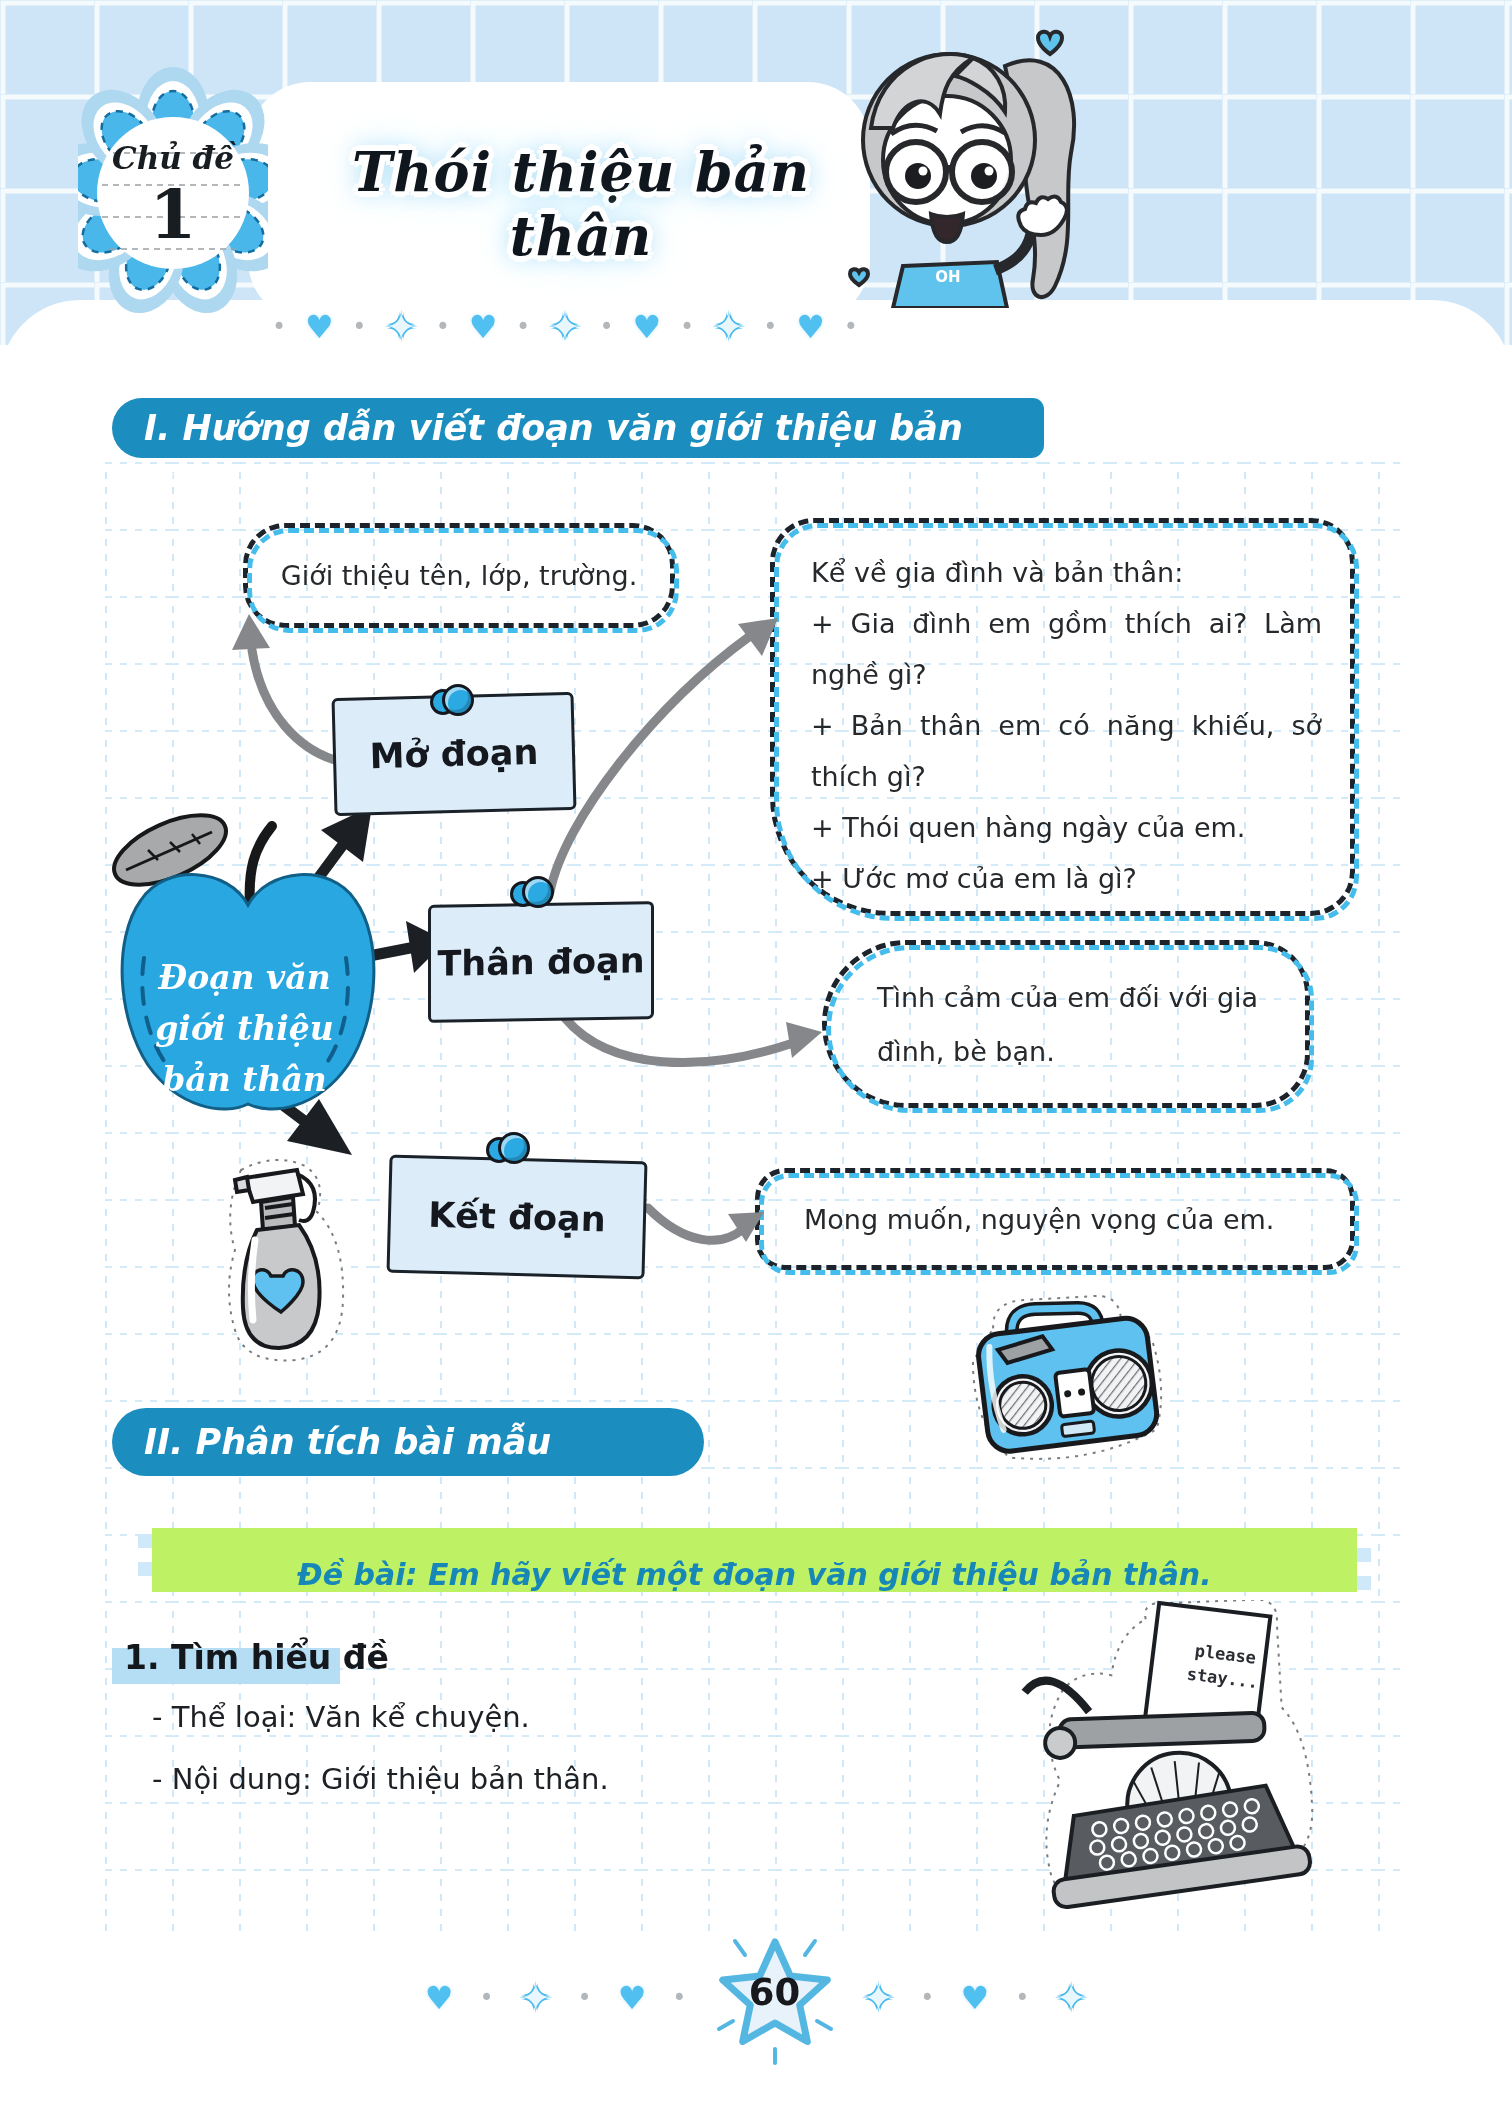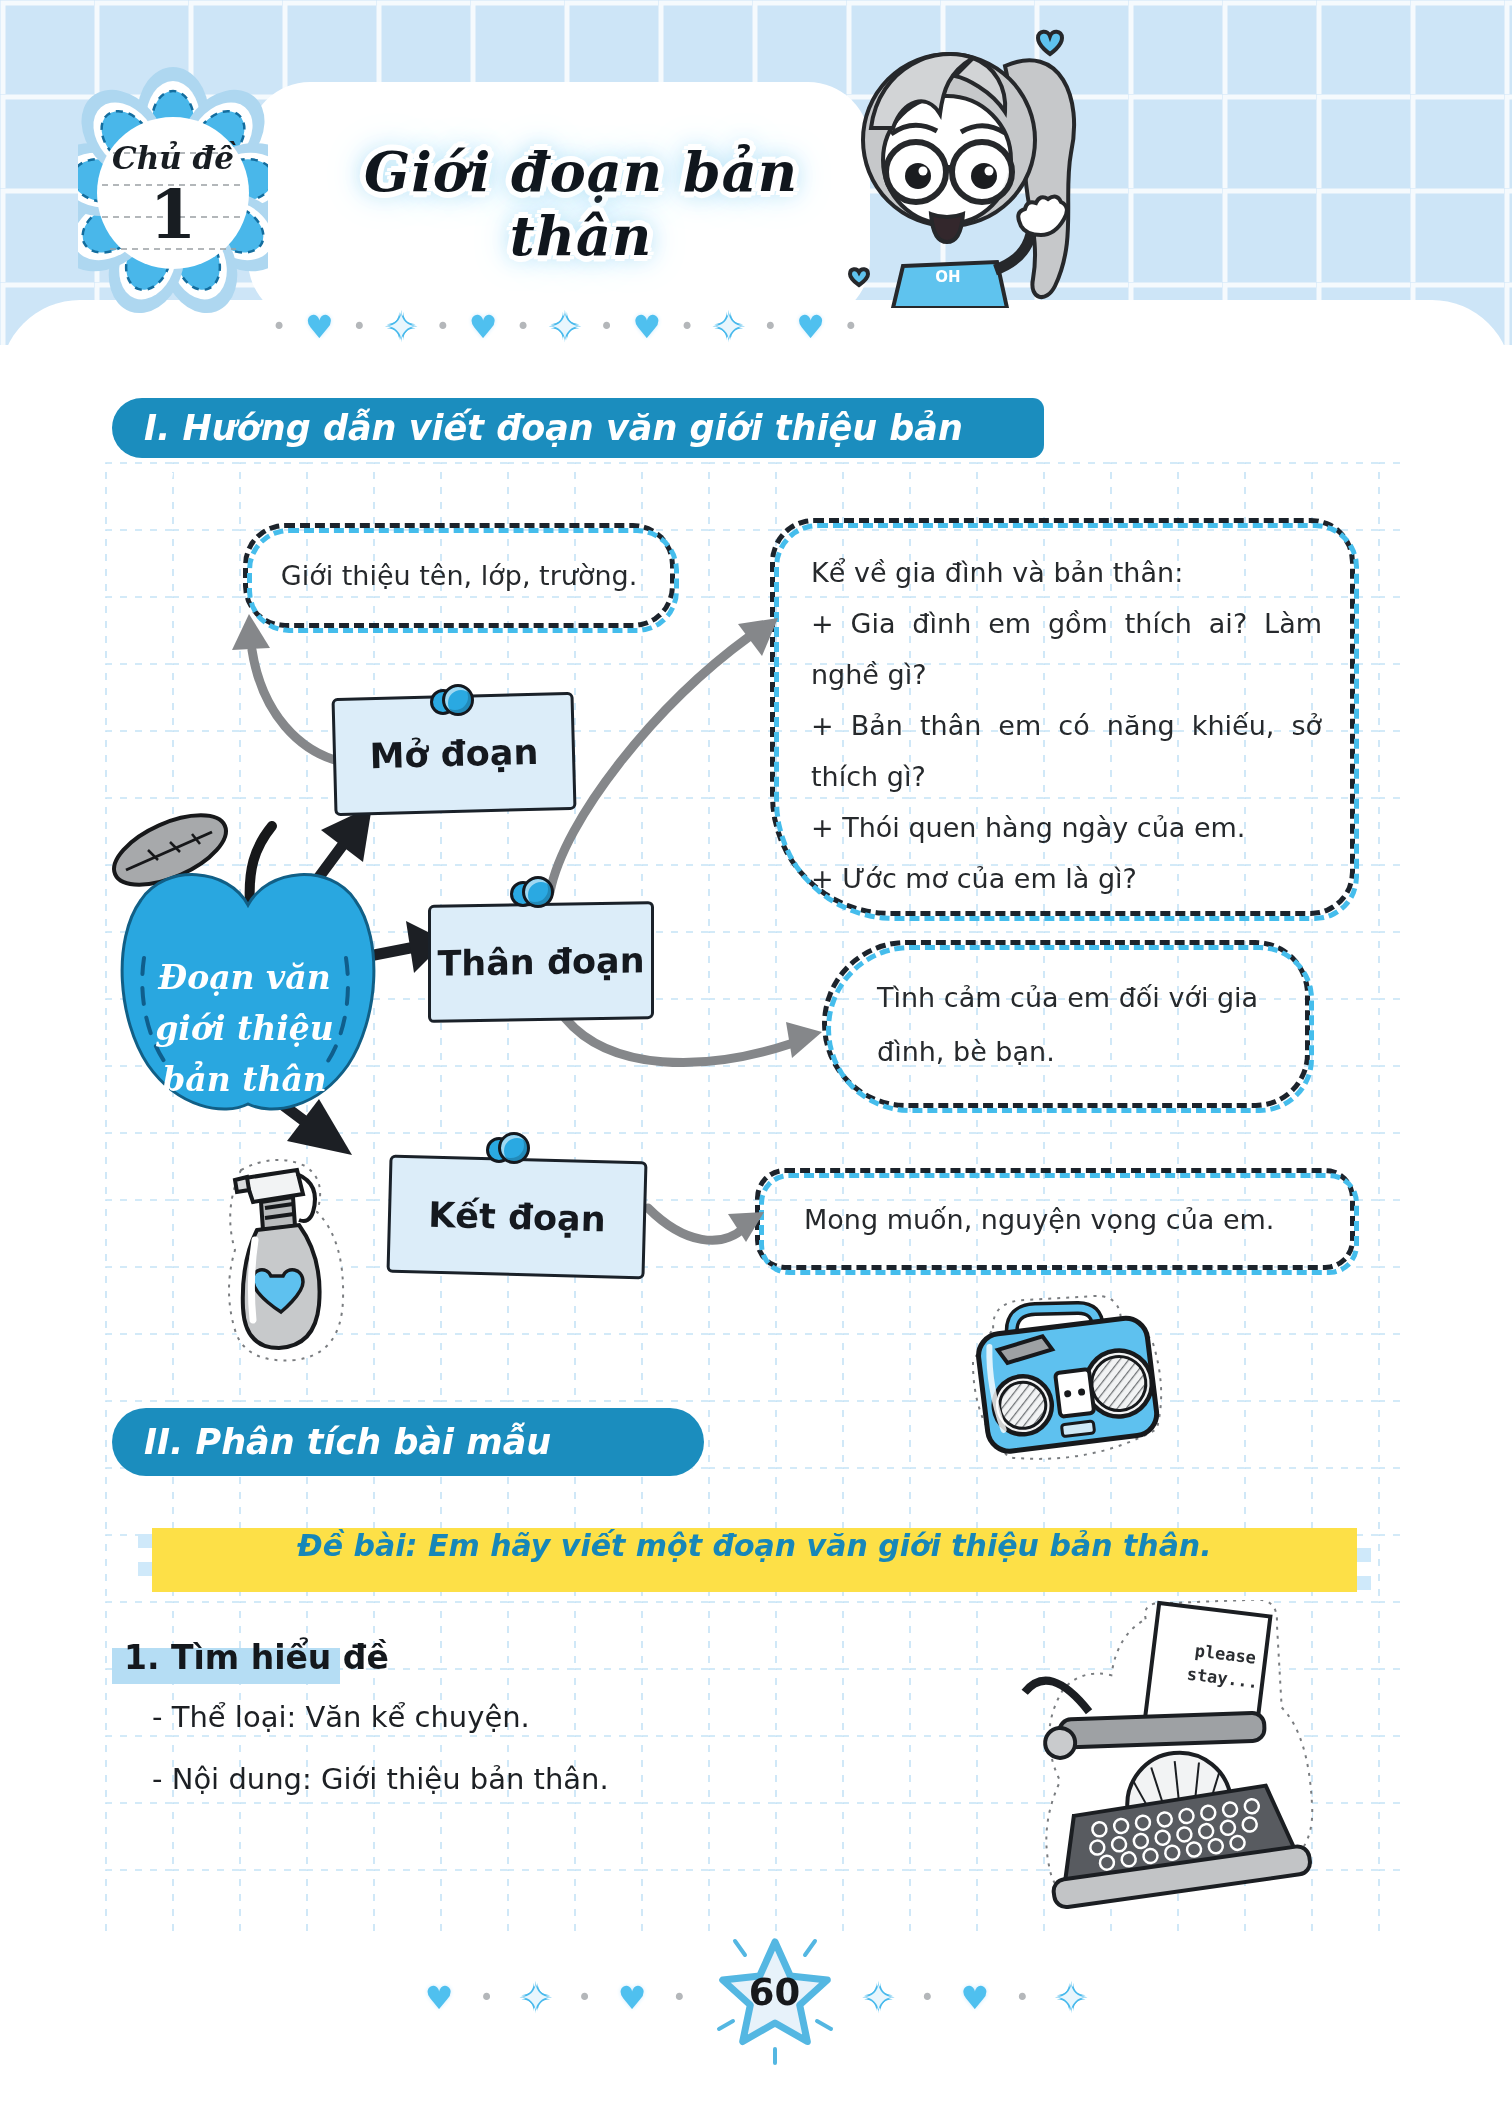--- a/index.html
+++ b/index.html
@@ -49,22 +49,22 @@
       border-radius:6px;}
   .pin{width:30px;height:30px;z-index:6;}
   .pin::before{content:"";position:absolute;left:-12px;top:5px;width:20px;height:20px;border-radius:50%;
       background:#2aa9e2;border:3px solid #14181e;}
   .pin::after{content:"";position:absolute;left:0;top:0;width:26px;height:26px;border-radius:50%;
       background:#2aa9e2;border:3px solid #14181e;
       box-shadow:inset -3px -3px 0 rgba(0,0,0,.18), inset 3px 3px 0 rgba(255,255,255,.55);}
   .apple-text{left:142px;top:952px;width:205px;z-index:5;text-align:center;color:#fff;
       font-family:"DejaVu Serif", serif;font-style:italic;font-weight:bold;font-size:33px;line-height:51px;}
   
-  .debai{left:152px;top:1528px;width:1205px;height:64px;background:#fde047;z-index:3;
-      display:flex;align-items:flex-start;justify-content:center;}
+  .debai{left:152px;top:1528px;width:1205px;height:64px;background:#bef264;z-index:3;
+      display:flex;align-items:flex-end;justify-content:center;}
   .debai-text{color:#1787b8;font-weight:bold;font-style:italic;font-size:30px;}
   .px{background:#cfe9fa;z-index:3;}
   .subhl{left:112px;top:1648px;width:228px;height:36px;background:#b5ddf4;z-index:1;}
   .subhead{left:124px;top:1638px;font-weight:bold;font-size:33px;color:#14181d;z-index:2;}
   .list-item{left:152px;font-size:29px;color:#1d2024;z-index:2;}
   
   .deco-bottom{left:420px;top:1938px;width:672px;height:120px;justify-content:center;gap:26px;z-index:2;}
   .star-wrap{position:relative;width:124px;height:134px;}
   .star-num{position:absolute;left:0;top:40px;width:124px;text-align:center;
       font-weight:bold;font-size:37px;color:#17191c;}
@@ -126,21 +126,21 @@
     <g stroke="#9aa0a4" stroke-width="1.6" stroke-dasharray="6 5">
       <line x1="35" y1="108" x2="155" y2="108"></line>
       <line x1="24" y1="140" x2="166" y2="140"></line>
       <line x1="24" y1="172" x2="166" y2="172"></line>
       <line x1="32" y1="204" x2="158" y2="204"></line>
     </g>
   </svg>
   <div class="abs flower-label">Chủ đề</div>
   <div class="abs flower-num">1</div>
 
-  <h1 class="abs main-title">Giới đoạn bản thân</h1>
+  <h1 class="abs main-title">Thói thiệu bản thân</h1>
 
   <svg class="abs girl" viewBox="0 0 240 280">
     <g stroke="#26282b" stroke-width="4">
       <path d="M160 38 C215 14 238 70 226 125 C218 168 232 212 210 258 C201 276 184 271 188 251 C196 206 178 172 180 132 Z" fill="#c6c8ca"></path>
       <circle cx="104" cy="112" r="86" fill="#c6c8ca"></circle>
       <circle cx="102" cy="132" r="64" fill="#ffffff"></circle>
       <path d="M26 100 C34 38 92 16 128 30 C104 44 98 62 95 86 C82 64 58 72 48 100 Z" fill="#d2d4d6"></path>
       <path d="M128 30 C150 38 162 60 160 84 C146 62 120 50 110 48 Z" fill="#d2d4d6"></path>
       <path d="M46 106 q 22 -16 46 -3" fill="none" stroke-width="5"></path>
       <path d="M116 104 q 22 -13 44 1" fill="none" stroke-width="5"></path>

